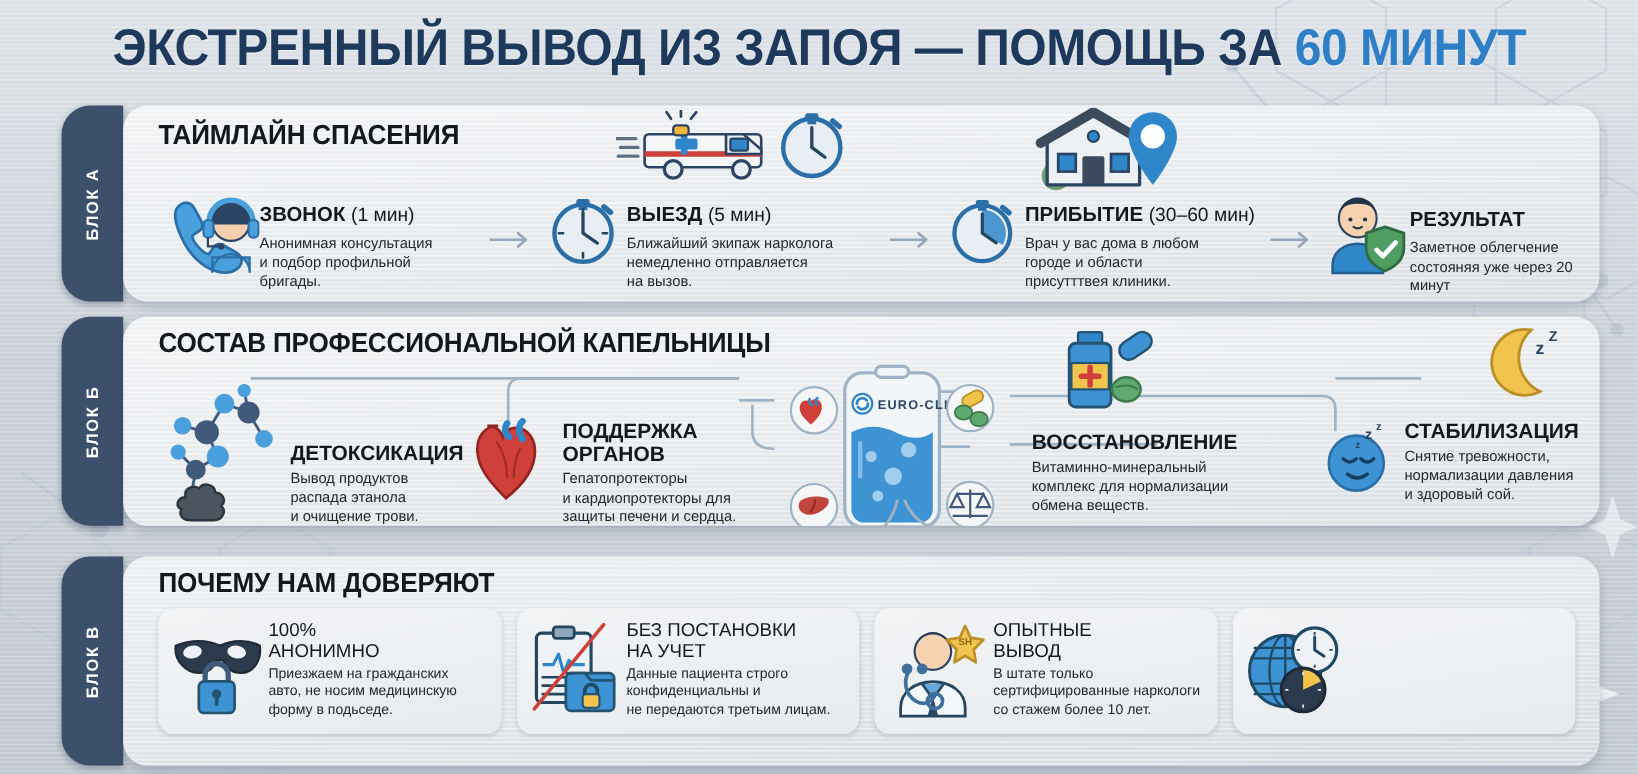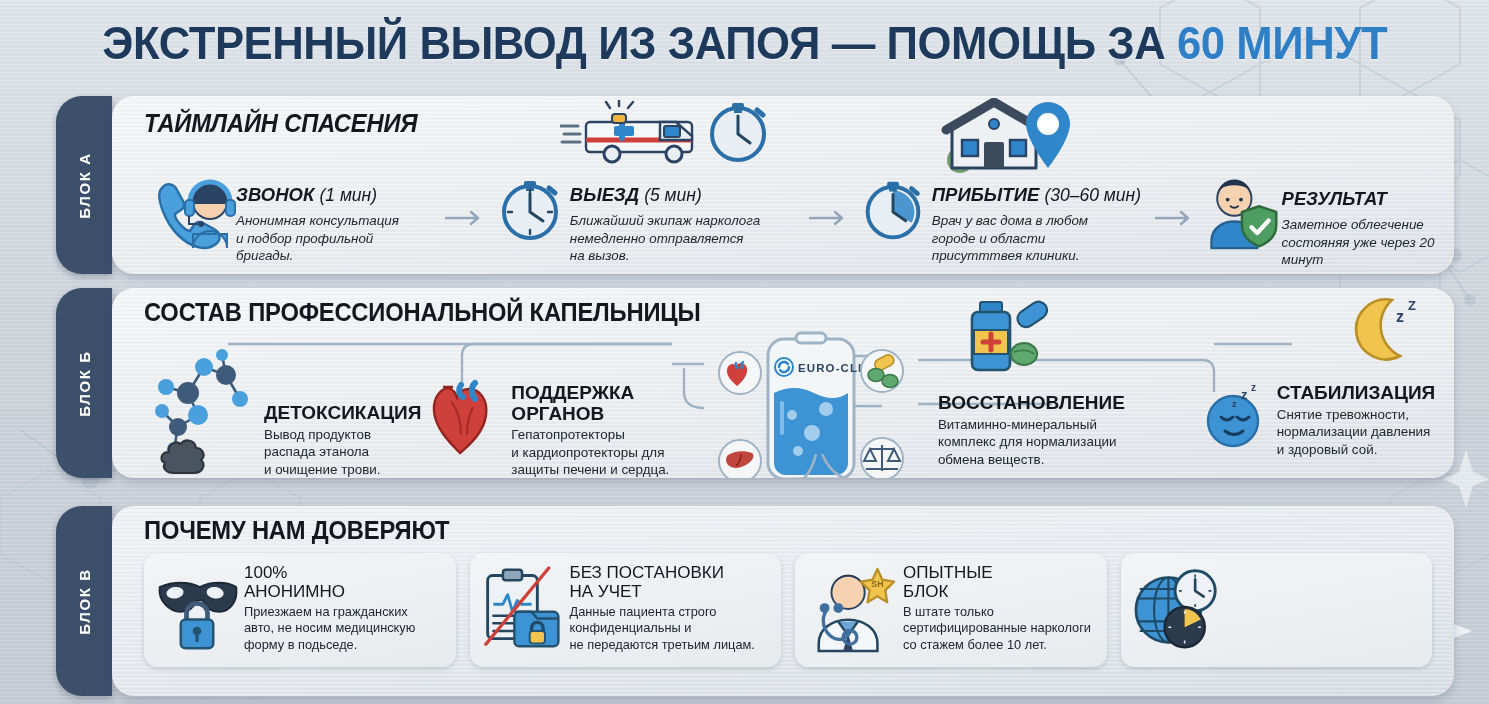--- a/index.html
+++ b/index.html
@@ -102,21 +102,21 @@
     font-size: 25px;
     font-weight: 700;
     color: #14181d;
     letter-spacing: -.2px;
     transform: scaleX(.95);
     transform-origin: left center;
   }
 
   
   #blockA { left: 56px; top: 96px; width: 1398px; height: 178px; }
-  #blockA .panel { padding: 13px 0 5px 32px; font-style: italic; }
+  #blockA .panel { padding: 13px 0 5px 32px; }
   .a-steps {
     position: relative;
     z-index: 2;
     display: flex;
     align-items: flex-start;
     margin-top: 6px;
   }
   .a-step { display: flex; align-items: flex-start; }
   .a-step .txt { padding-top: 40px; }
   .a-head { font-size: 18.5px; font-weight: 700; color: #14181d; white-space: nowrap; }
@@ -584,21 +584,21 @@
             <path d="M22 46a20 20 0 0 0 6 28c6 4 14 2 17-4" fill="none" stroke="#3f6f9c" stroke-width="3.4" stroke-linecap="round"></path>
             <circle cx="20" cy="44" r="5" fill="#3f6f9c"></circle>
               <circle cx="34" cy="44" r="5" fill="#3f6f9c"></circle>
             <circle cx="46" cy="74" r="7" fill="none" stroke="#3f6f9c" stroke-width="3.4"></circle>
             <path d="M74 4l5 11 12 2-9 9 2 12-10-6-10 6 2-12-9-9 12-2z" fill="#f0c44d" stroke="#b98f26" stroke-width="2.4" stroke-linejoin="round"></path>
             <text x="74" y="22" text-anchor="middle" font-family="Liberation Sans, sans-serif" font-size="9" font-weight="700" fill="#8a6a18">SH</text>
           </svg>
         </div>
         <div class="txt">
           <div class="c-head">ОПЫТНЫЕ
-БЛОК</div>
+ВЫВОД</div>
           <div class="c-body">В штате только
 сертифицированные наркологи
 со стажем более 10 лет.</div>
         </div>
       </div>
 
       <div class="c-card">
         <div class="ic">
           <svg width="92" height="86" viewBox="0 0 94 90">
             <circle cx="38" cy="46" r="34" fill="#3d93d4" stroke="#1f4a66" stroke-width="2.8"></circle>

